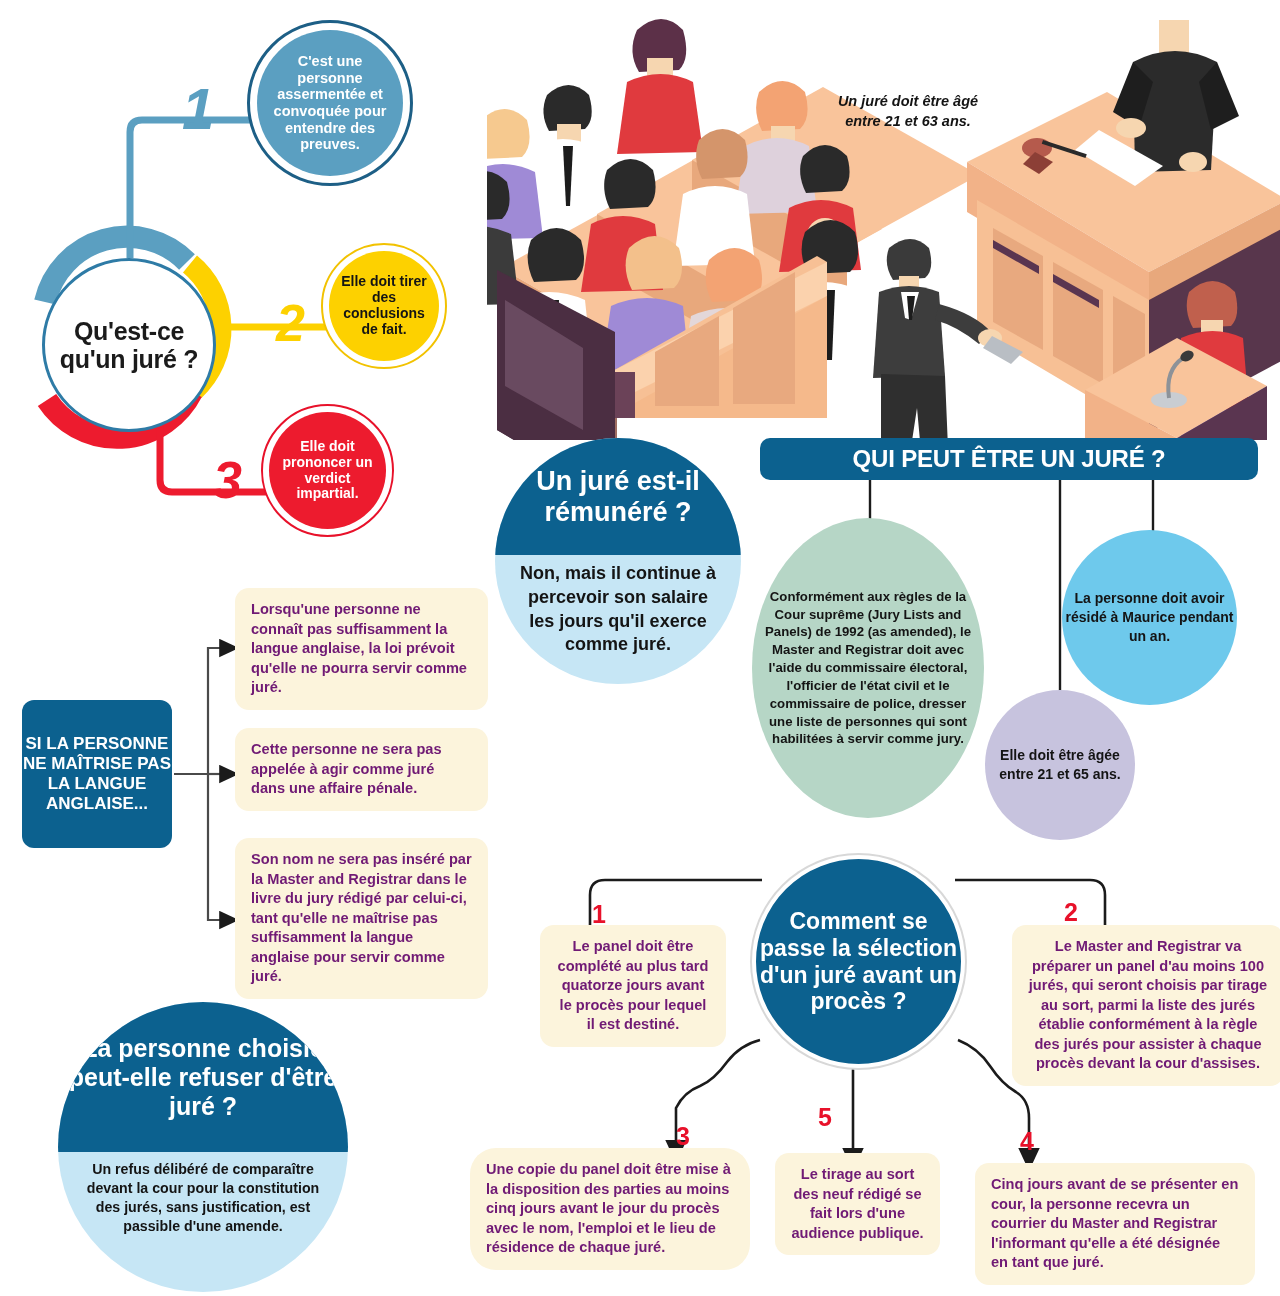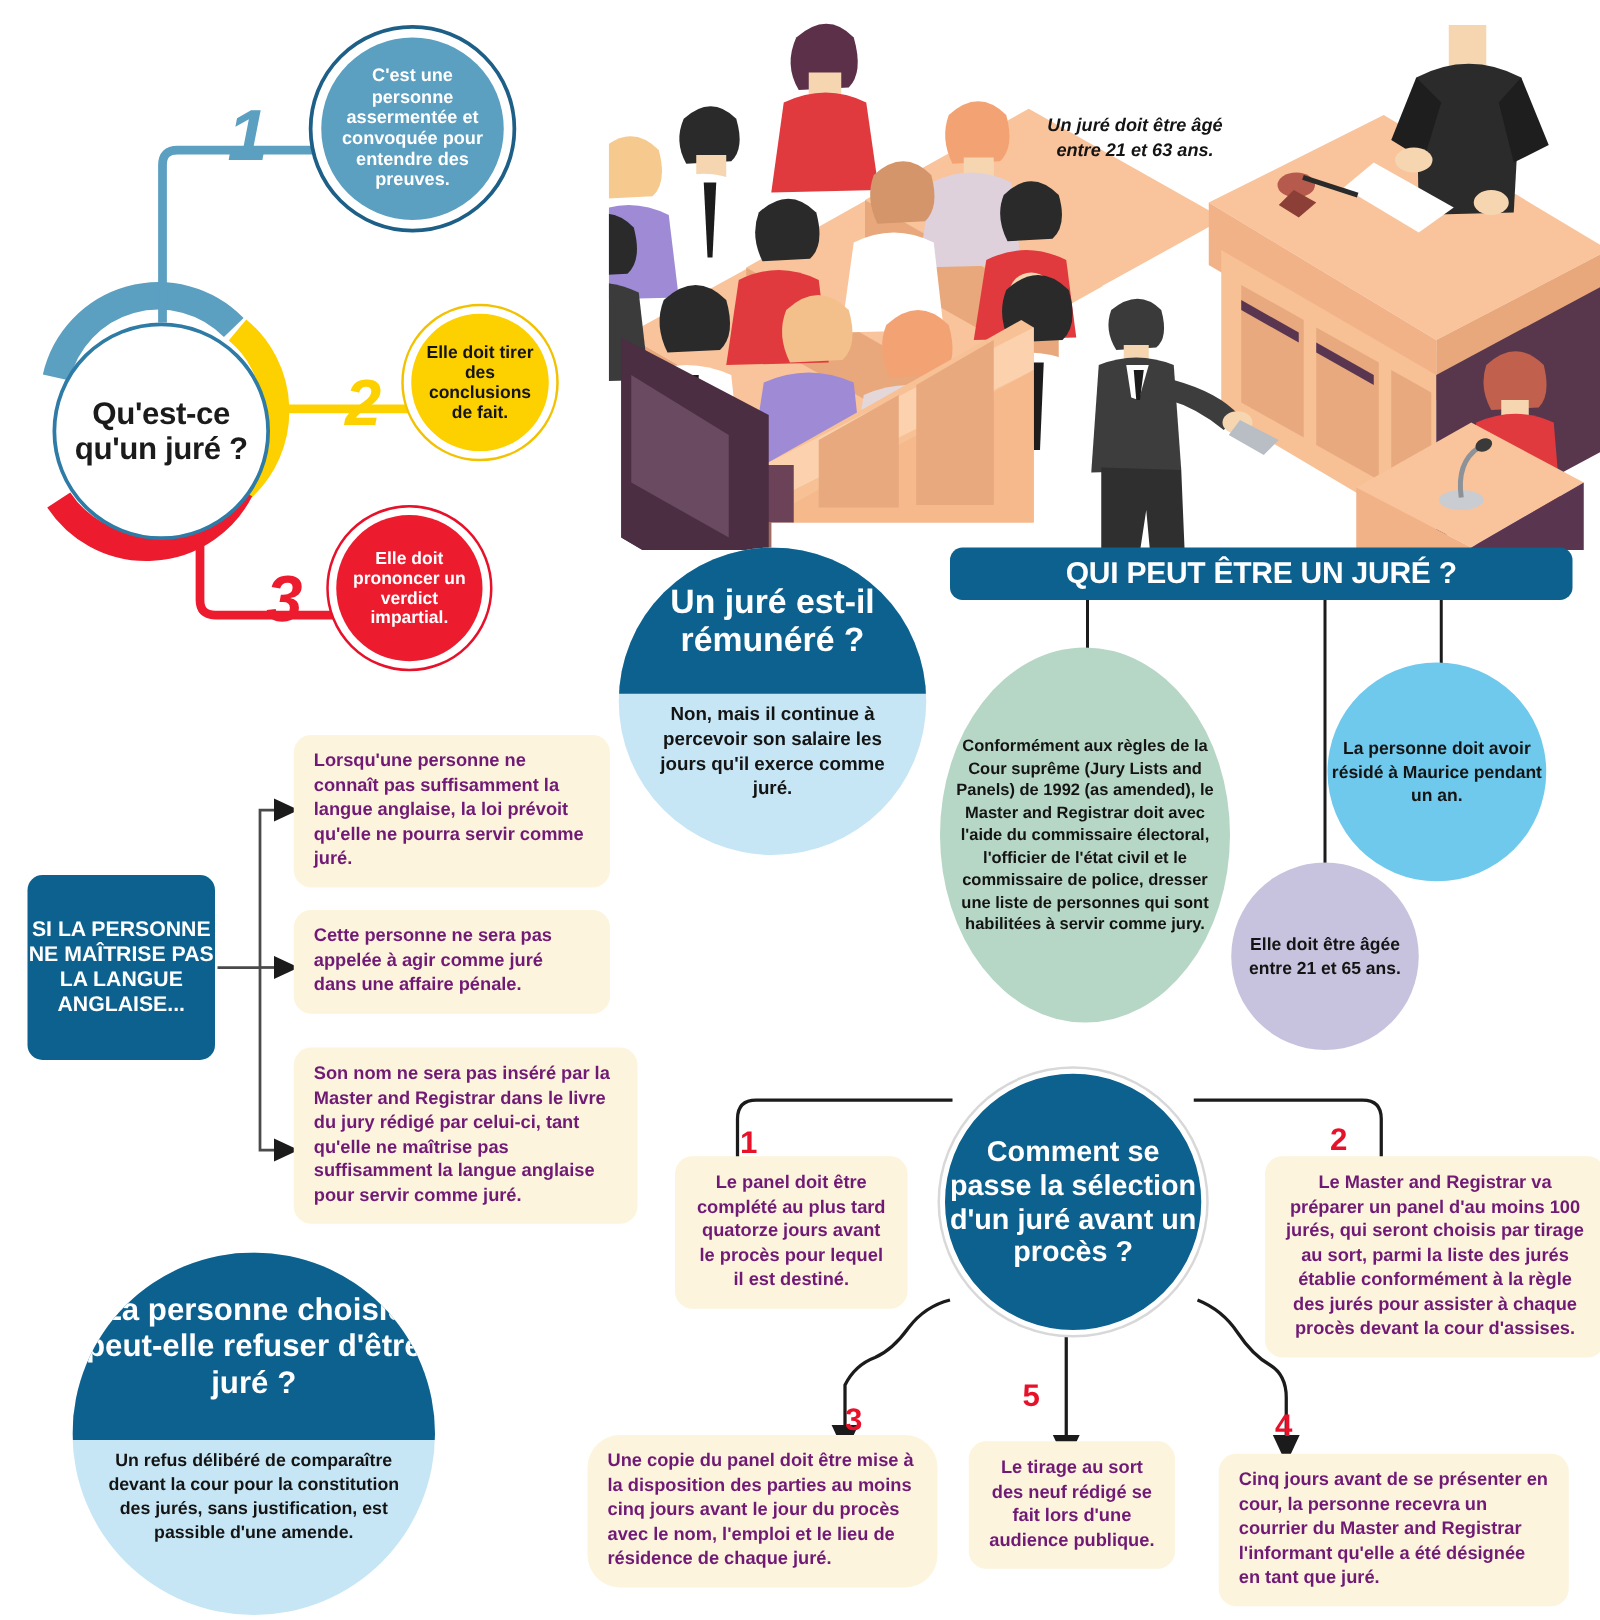--- a/index.html
+++ b/index.html
@@ -73,21 +73,21 @@
   .pay-top {
     position:absolute; left:0; top:0; width: 100%; height: 117px;
     background: #0c618f; display:flex; align-items:center; justify-content:center;
   }
   .pay-top span {
     color:#fff; font-weight: 800; font-size: 27px; text-align:center; line-height: 1.14;
   }
   .pay-body {
     position:absolute; left: 0; top: 124px; width: 100%;
     padding: 0 24px; text-align:center;
-    font-size: 15px; font-weight: 700; color:#141414; line-height:1.32;
+    font-size: 18px; font-weight: 700; color:#141414; line-height:1.32;
   }
 
   
   .qui-banner {
     left: 760px; top: 438px; width: 498px; height: 42px;
     background: #0c618f; border-radius: 10px;
     display:flex; align-items:center; justify-content:center;
   }
   .qui-banner span {
     color: #fff; font-weight: 800; font-size: 24px; letter-spacing: -.2px;
@@ -130,21 +130,21 @@
   .lang-box span {
     color:#fff; font-weight: 800; font-size: 17px; text-align:center; line-height: 1.18;
   }
 
   .cream {
     background: #fcf4dc; border-radius: 14px; padding: 12px 16px;
     font-size: 14.6px; font-weight: 700; color: #701a75; line-height: 1.34;
   }
   .lang-c1 { left: 235px; top: 588px; width: 253px; }
   .lang-c2 { left: 235px; top: 728px; width: 253px; }
-  .lang-c3 { left: 235px; top: 838px; width: 275px; }
+  .lang-c3 { left: 235px; top: 838px; width: 253px; }
 
   
   .refus {
     left: 58px; top: 1002px; width: 290px; height: 290px;
     border-radius: 50%; overflow: hidden; background: #c6e6f5;
   }
   .refus-top {
     position:absolute; left:0; top:0; width:100%; height: 150px;
     background: #0c618f; display:flex; align-items:center; justify-content:center;
   }

